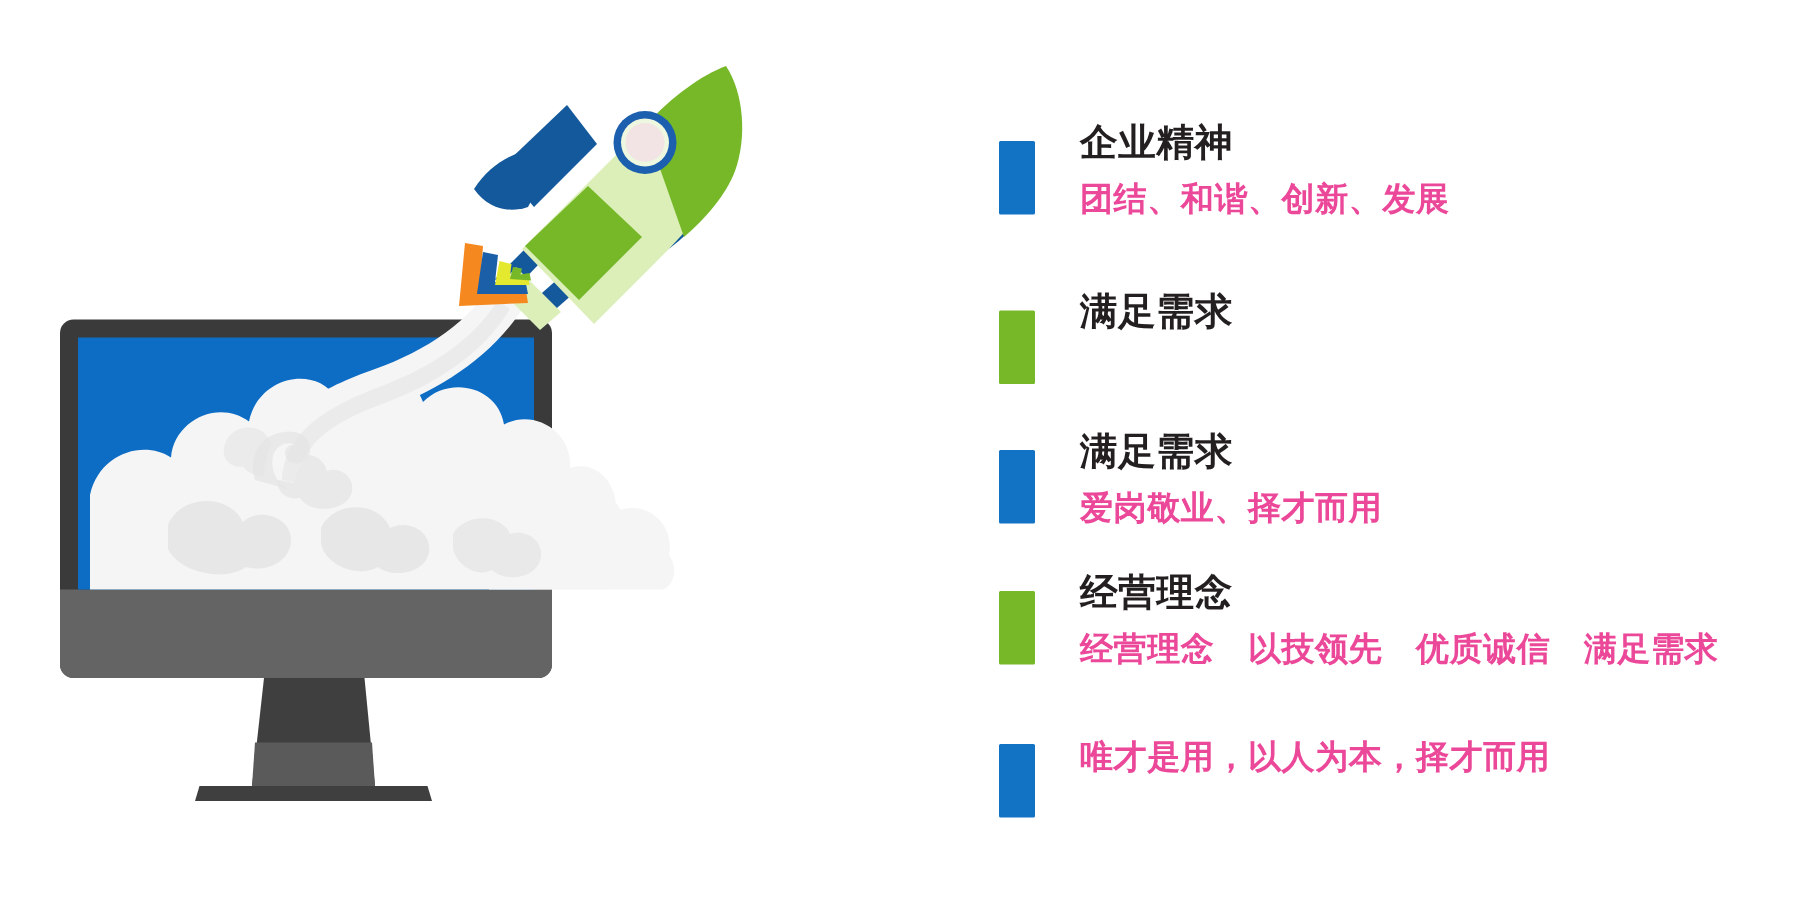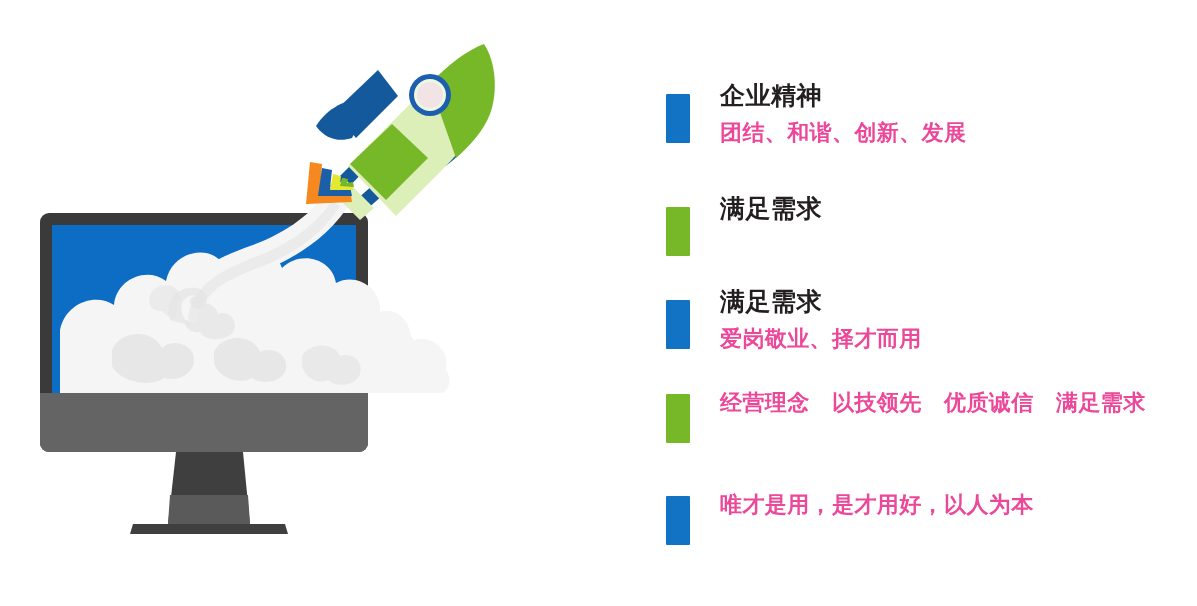--- a/index.html
+++ b/index.html
@@ -220,24 +220,25 @@
     <div class="value-marker blue"></div>
     <div class="value-text">
       <div class="value-title">满足需求</div>
       <div class="value-desc">爱岗敬业、择才而用</div>
     </div>
   </div>
 
   <div class="value-item" style="top:300px;">
     <div class="value-marker green"></div>
     <div class="value-text">
+      <div class="value-title">经营理念</div>
       <div class="value-desc">经营理念　以技领先　优质诚信　满足需求</div>
     </div>
   </div>
 
   <div class="value-item" style="top:402px;">
     <div class="value-marker blue"></div>
     <div class="value-text">
-      <div class="value-desc">唯才是用，是才用好，以人为本</div>
+      <div class="value-desc">唯才是用，以人为本，择才而用</div>
     </div>
   </div>
 
 </div>
 
 </body></html>

